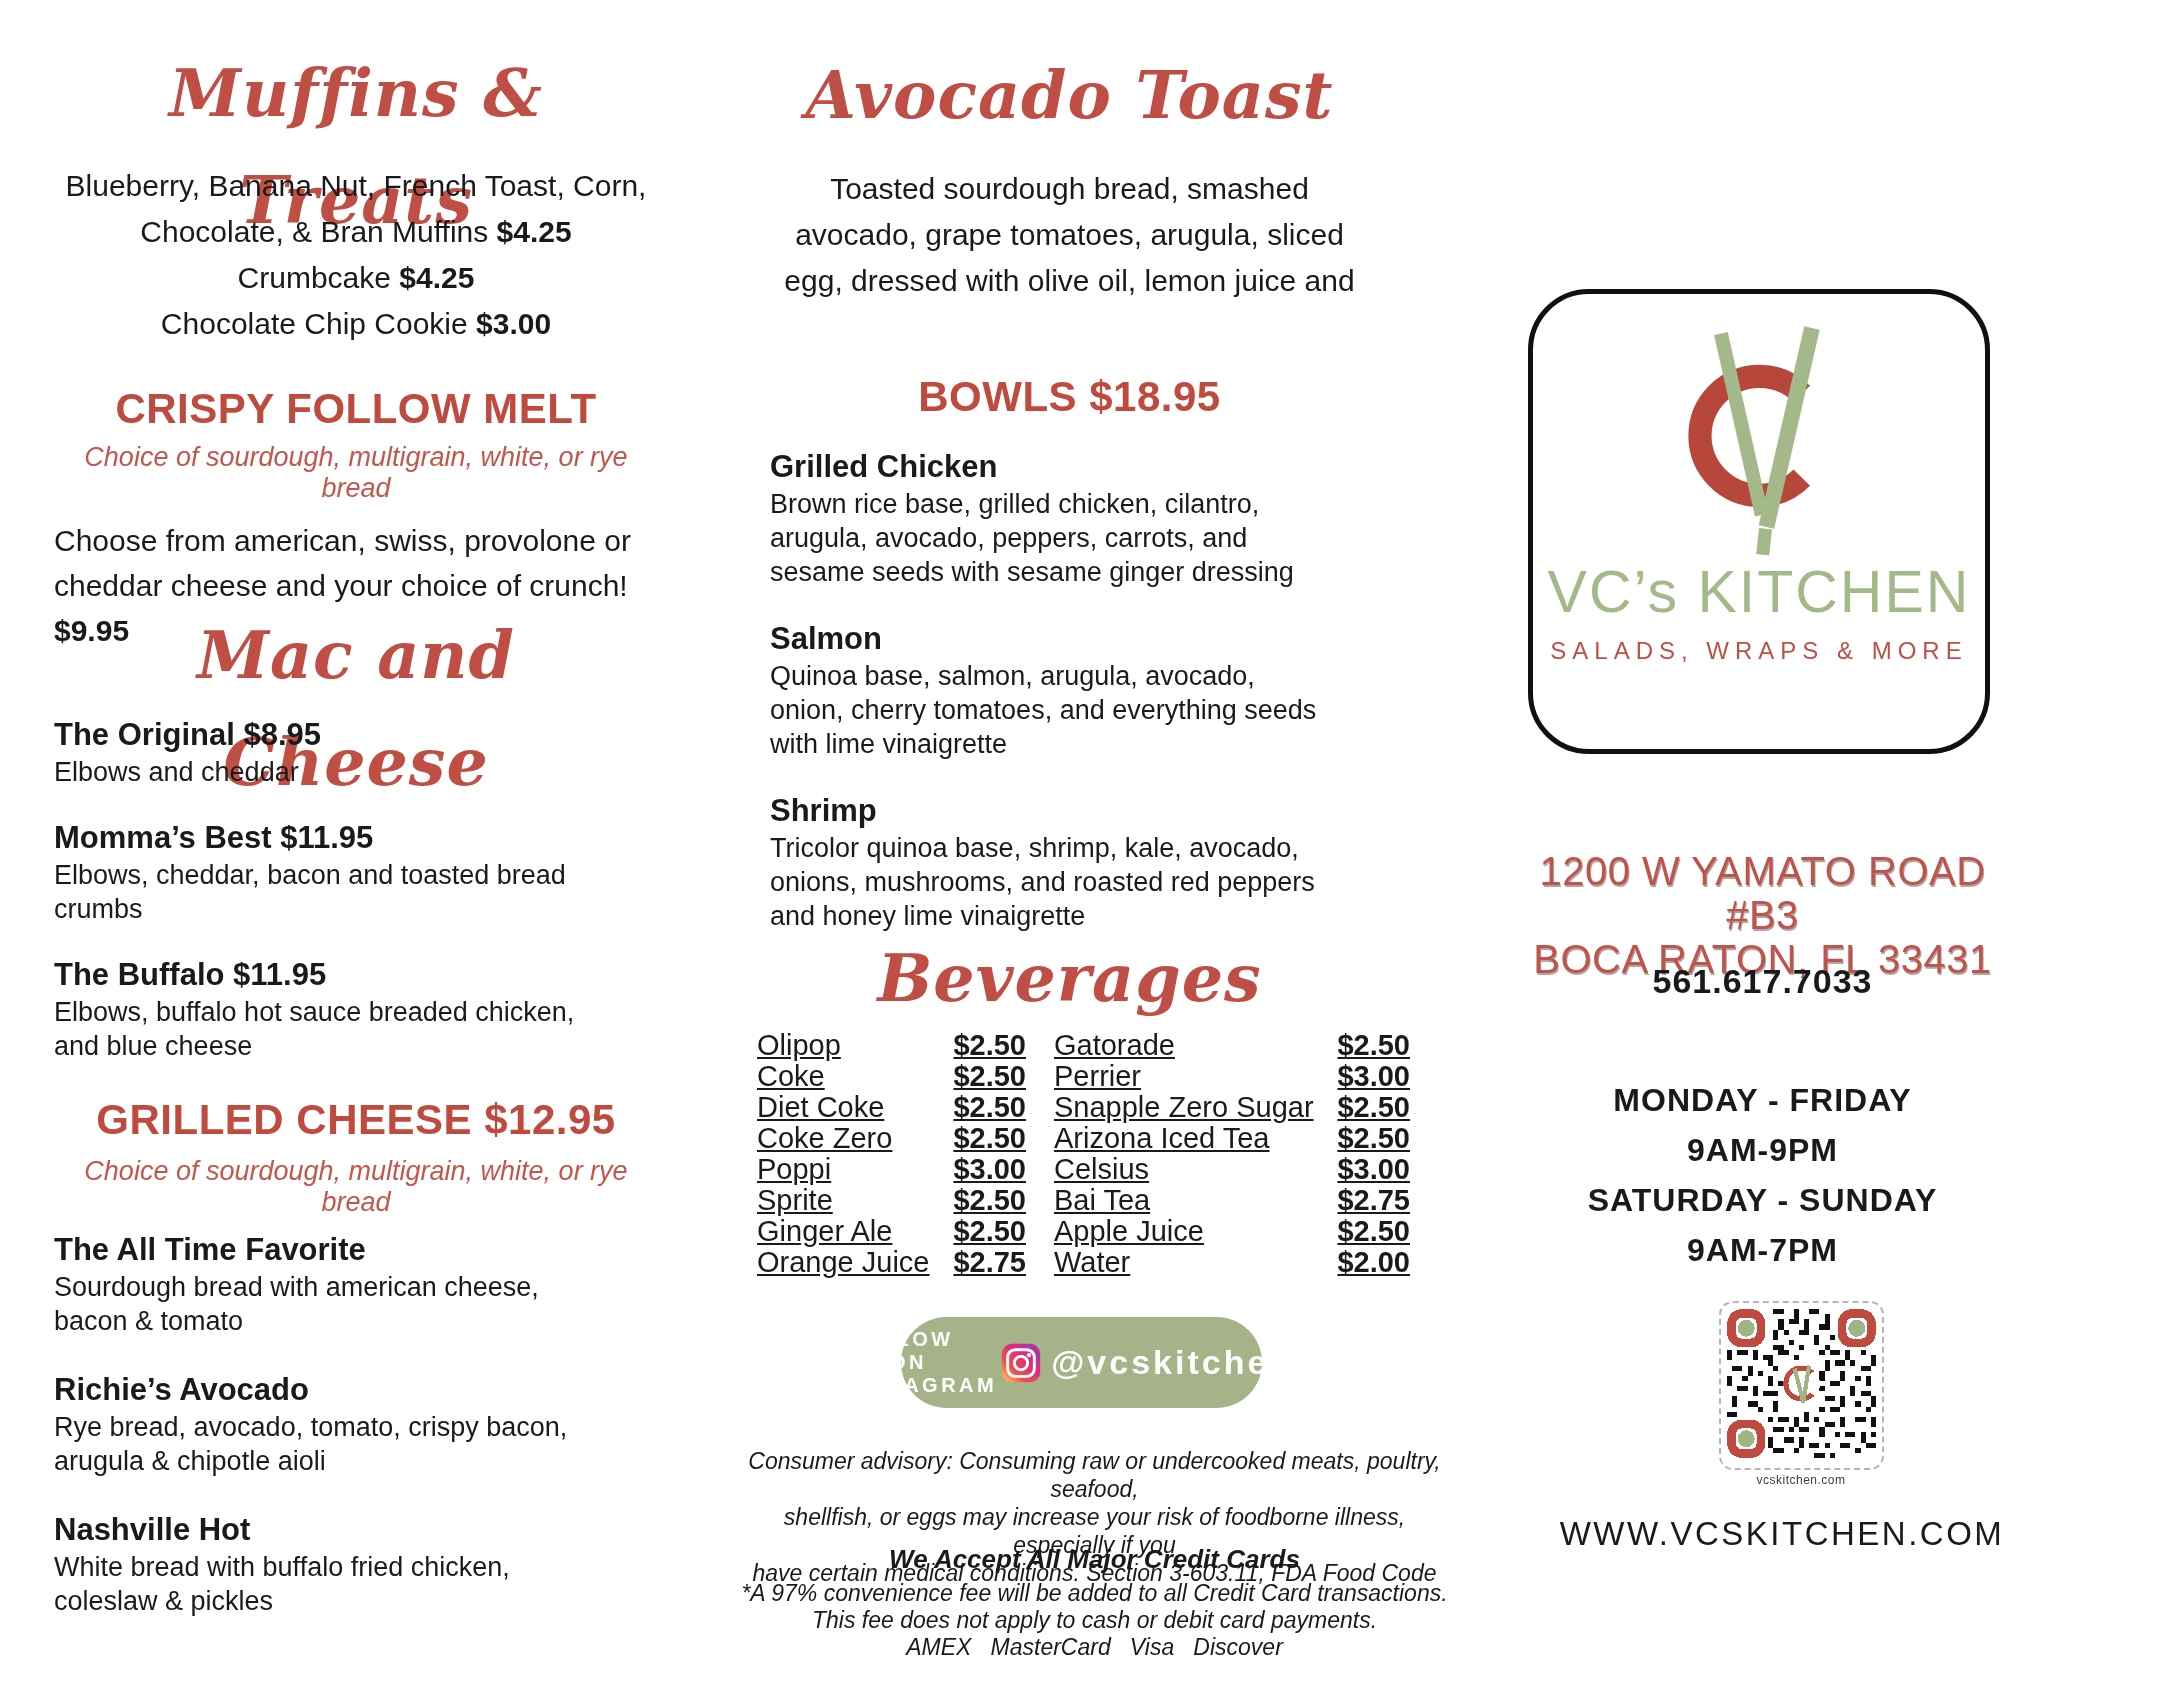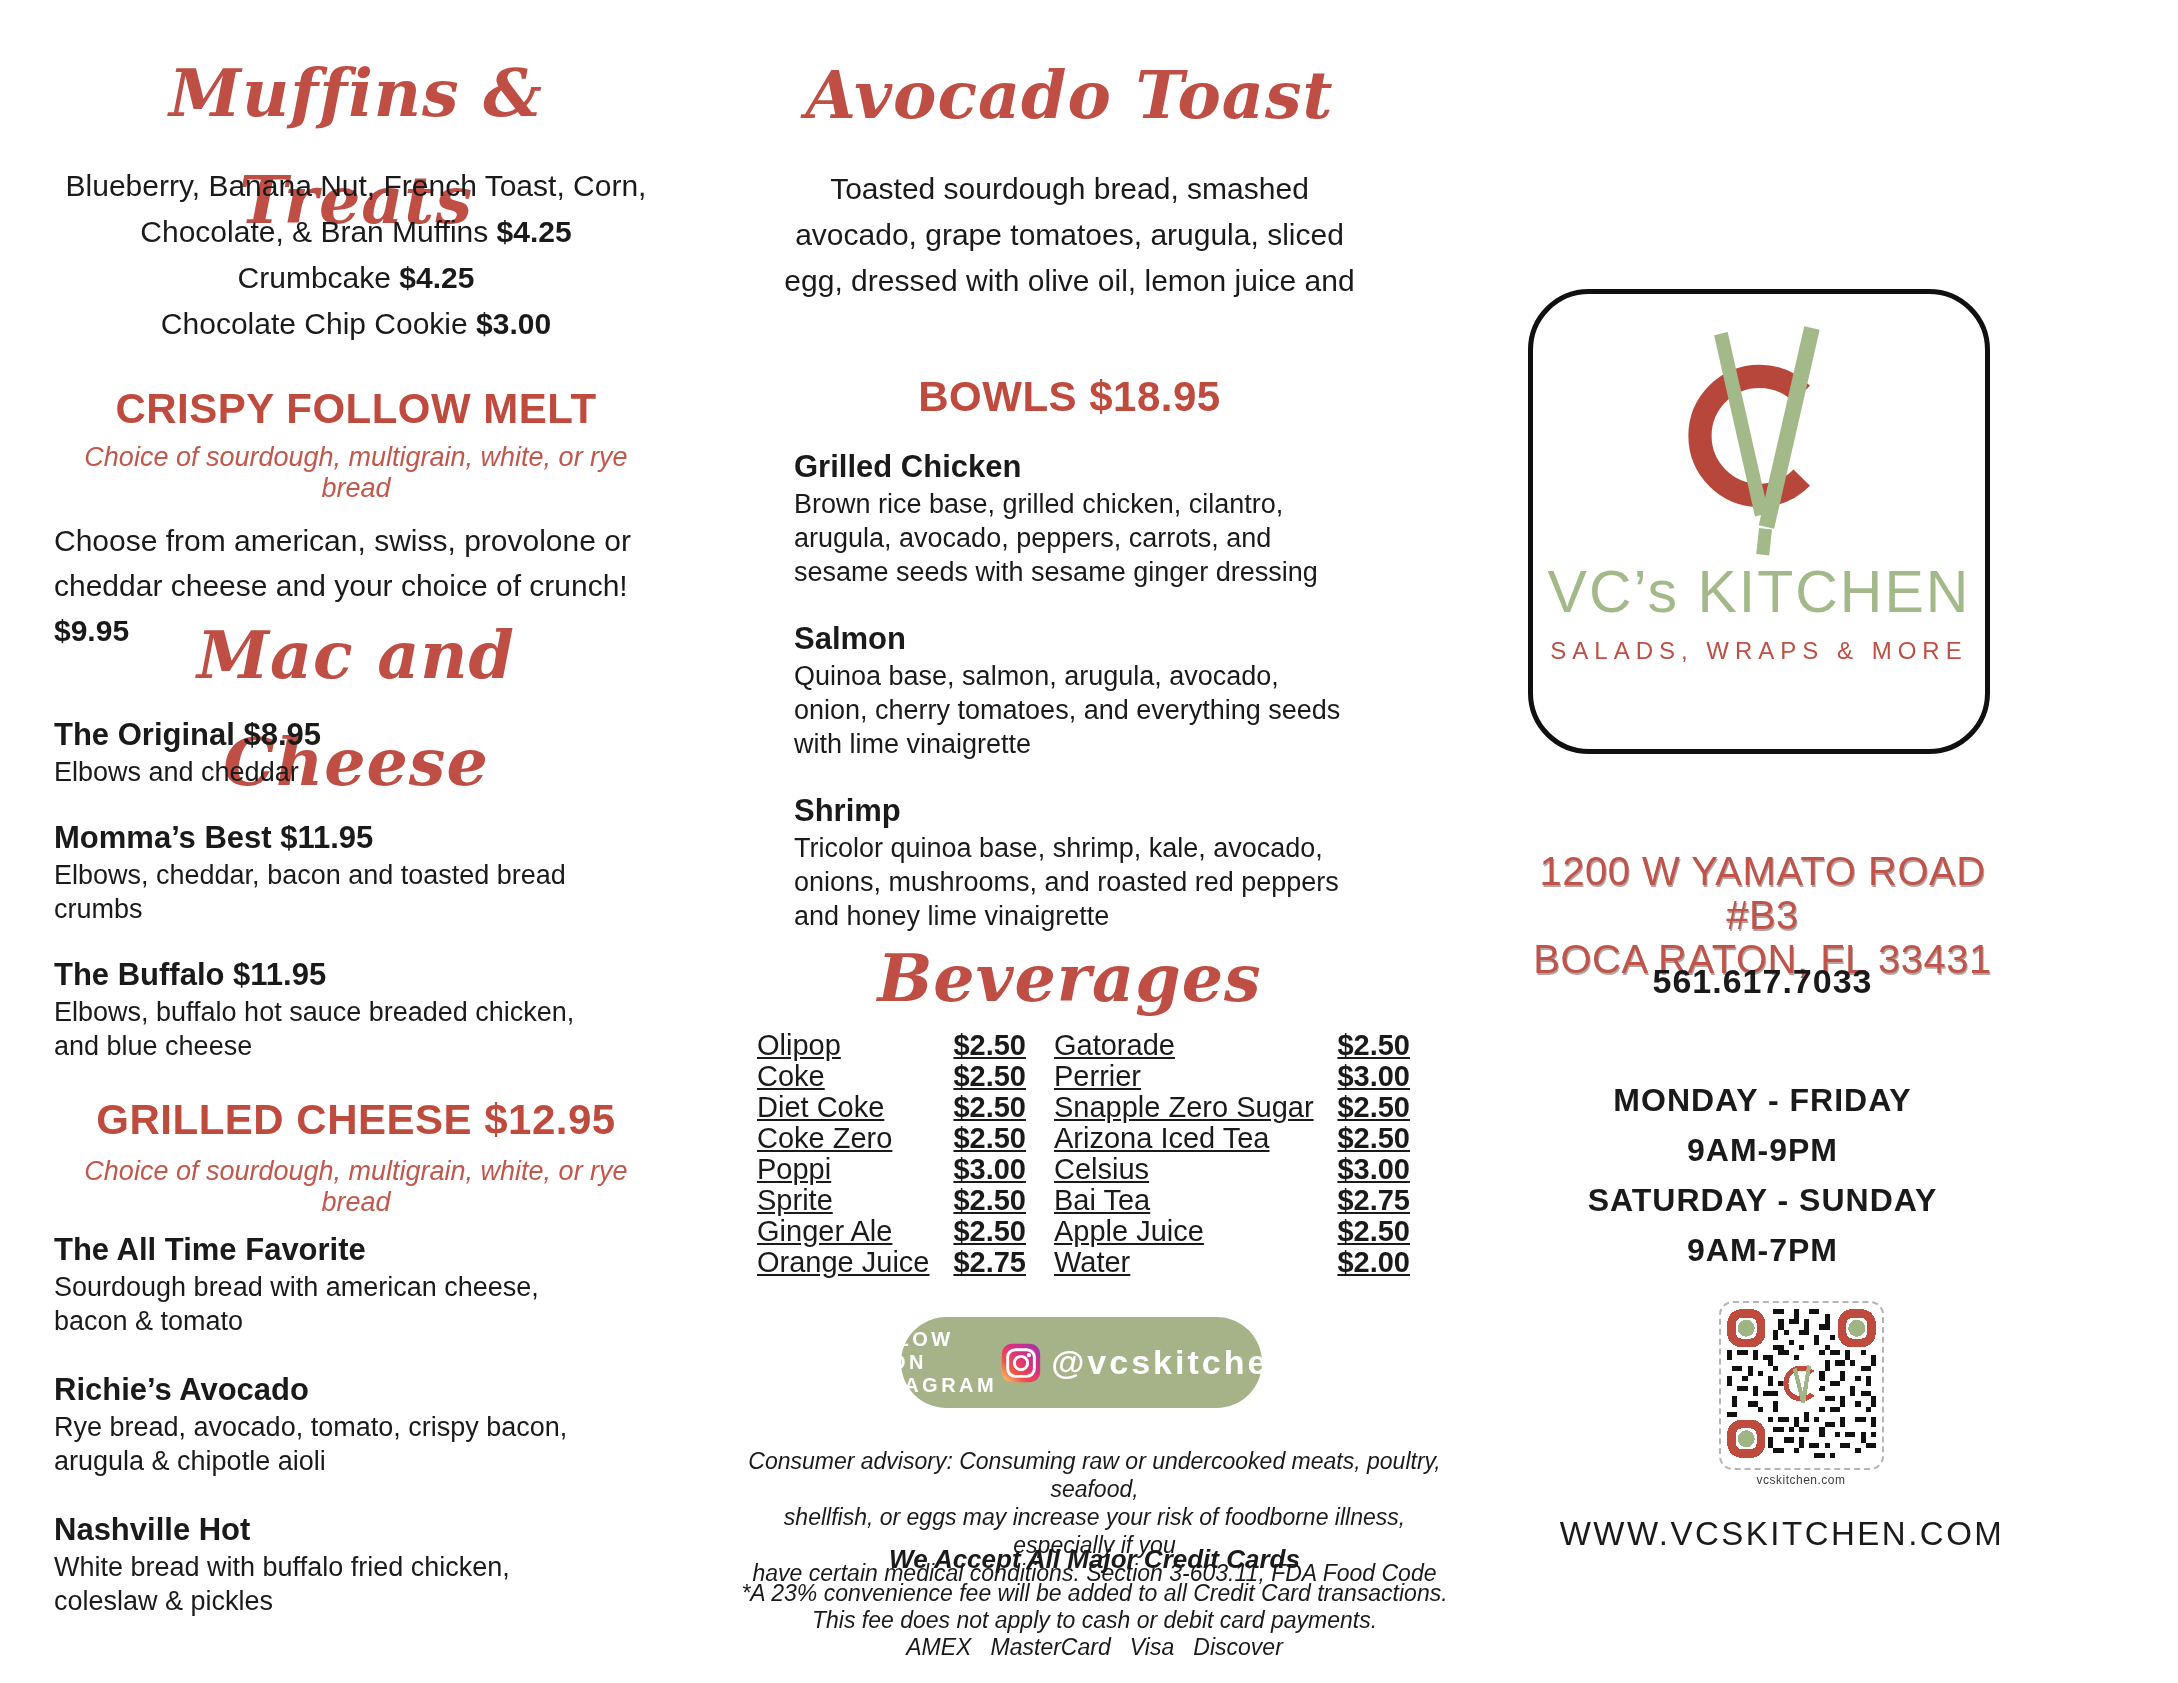--- a/index.html
+++ b/index.html
@@ -35,21 +35,21 @@
   #grilled-title { left:54px; top:1095px; width:604px; }
   #grilled-sub   { left:54px; top:1148px; width:604px; }
   #grilled-items { left:54px; top:1230px; width:604px; }
   #grilled-items .item { margin-bottom:32px; }
 
   
   #avo-title   { left:743px; top:42px;  width:653px; }
   #avo-para    { left:743px; top:166px; width:653px; }
   #bowls-title { left:743px; top:372px; width:653px; }
   #bowls-items { left:770px; top:447px; width:653px; }
-  #bowls-items .item { margin-bottom:30px;margin-left:24px; }
+  #bowls-items .item { margin-bottom:30px; }
   #bev-title   { left:743px; top:925px; width:653px; }
   #bev-table   { left:757px; top:1030px; width:653px; display:flex; font-size:29px; }
   .bev-col1 { width:269px; }
   .bev-col2 { width:356px; margin-left:28px; }
   .bev-row { display:flex; justify-content:space-between; line-height:31px;text-decoration:underline; }
   .bev-price { font-weight:bold; }
 
   #insta {
     left:901px; top:1317px; width:361px; height:91px;
     background:#a6b388; border-radius:46px; color:#fff;
@@ -296,21 +296,21 @@
 </div>
 
 <div class="abs" id="advisory">
   <span class="line">Consumer advisory: Consuming raw or undercooked meats, poultry, seafood,</span>
   <span class="line">shellfish, or eggs may increase your risk of foodborne illness, especially if you</span>
   <span class="line">have certain medical conditions. Section 3-603.11, FDA Food Code</span>
 </div>
 
 <div class="abs" id="credit">
   <div class="credit-title">We Accept All Major Credit Cards</div>
-  <div class="credit-line">*A 23% convenience fee will be added to all Credit Card transactions.</div>
+  <div class="credit-line">*A 97% convenience fee will be added to all Credit Card transactions.</div>
   <div class="credit-line">This fee does not apply to cash or debit card payments.</div>
   <div class="credit-line">AMEX&nbsp;&nbsp; MasterCard&nbsp;&nbsp; Visa&nbsp;&nbsp; Discover</div>
 </div>
 
 <div class="abs" id="logo-card">
   <span style="display:inline-block;">
     <svg viewBox="0 0 170 250" width="158" height="233" aria-hidden="true">
       <path d="M131 75 A64 64 0 1 0 131 165" fill="none" stroke="#b8473b" stroke-width="25"></path>
       <path d="M44 10 L88 205" stroke="#a3b98a" stroke-width="15" fill="none"></path>
       <path d="M142 4 L93 218" stroke="#a3b98a" stroke-width="17" fill="none"></path>

